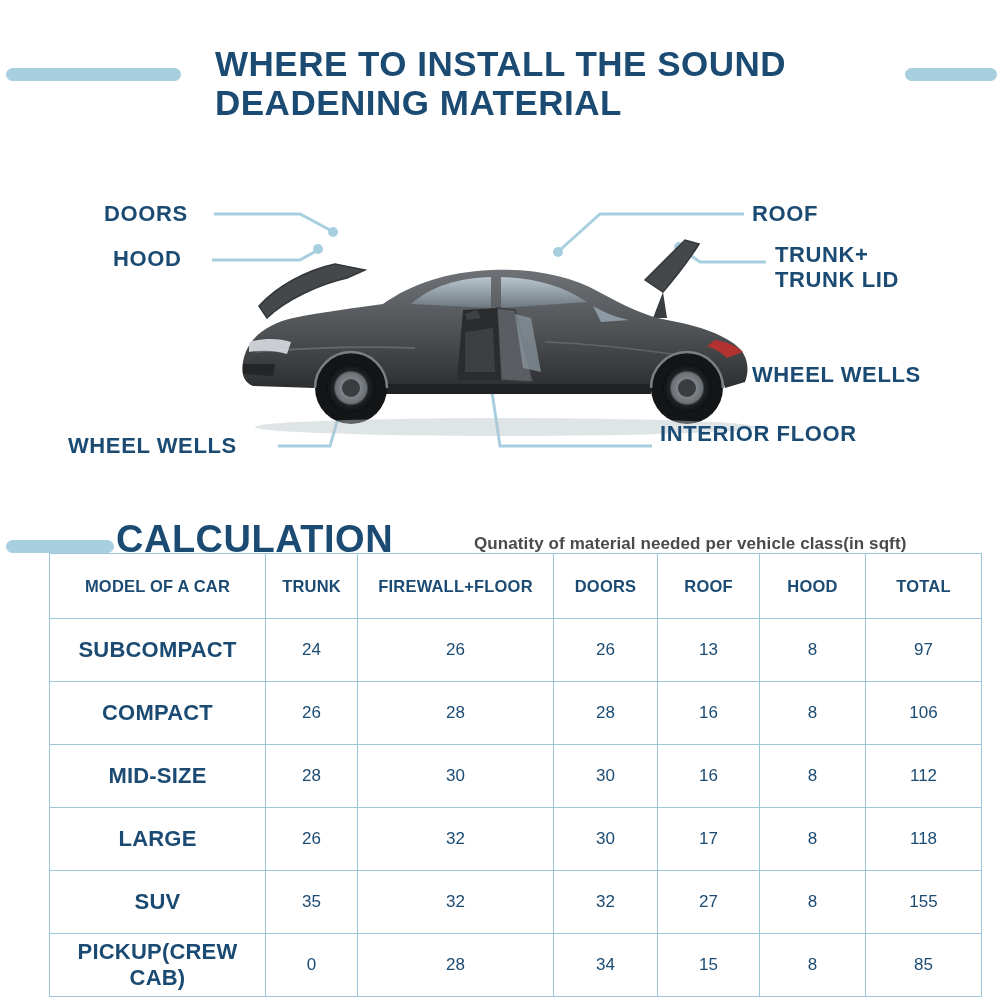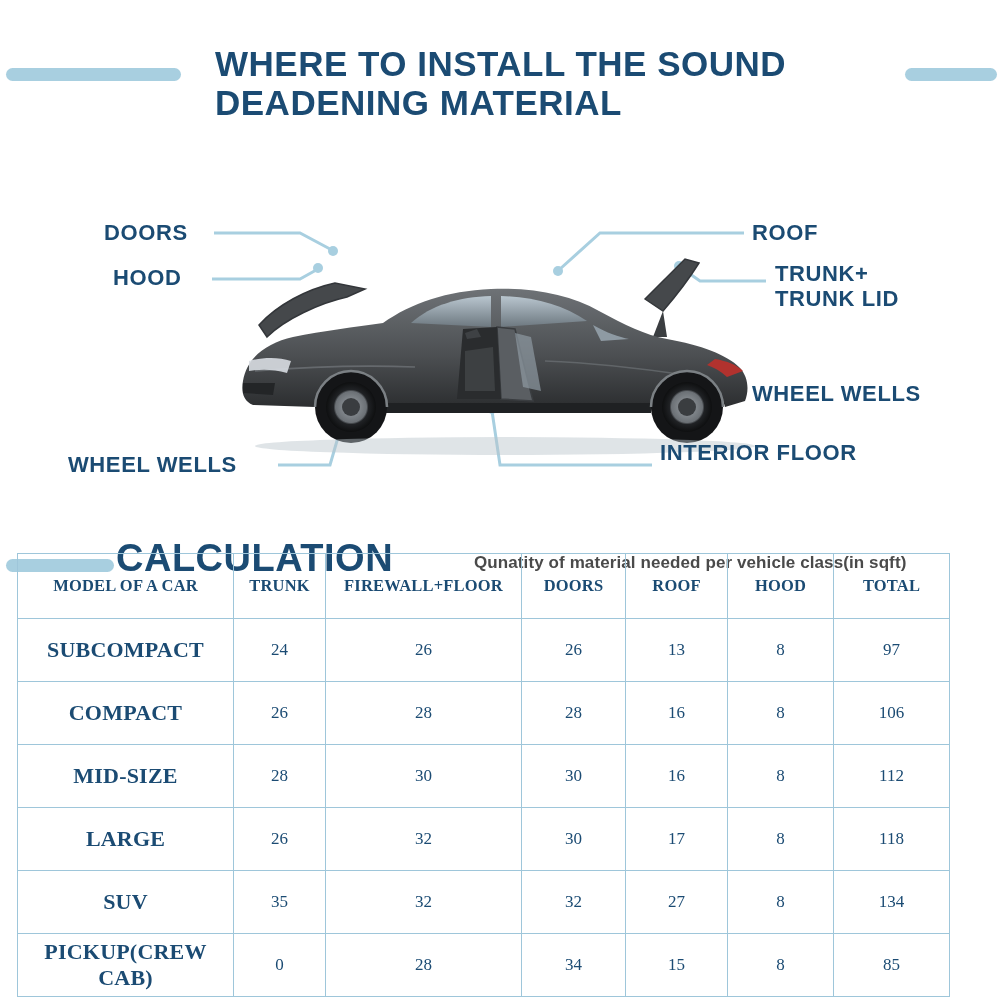--- a/index.html
+++ b/index.html
@@ -12,21 +12,21 @@
     background: #ffffff;
     font-family: "Liberation Sans", sans-serif;
     color: #1b4b73;
     overflow: hidden;
     position: relative;
   }
 
   
   .header {
     position: relative;
-    padding-top: 61px;
+    padding-top: 42px;
     height: 110px;
   }
   .title {
     position: absolute;
     left: 215px;
     top: 44px;
     width: 700px;
     font-size: 35px;
     line-height: 1.12;
     font-weight: bold;
@@ -111,24 +111,23 @@
     top: 16px;
     font-size: 17px;
     font-weight: bold;
     color: #4a4a4a;
     letter-spacing: 0.1px;
   }
 
   
   .table-wrap {
     position: absolute;
-    left: 17px;
+    left: 49px;
     top: 553px;
     width: 932px;
-    font-family: Liberation Serif, serif;
   }
   table {
     border-collapse: collapse;
     width: 932px;
     table-layout: fixed;
   }
   th, td {
     border: 1px solid #9ec6da;
     text-align: center;
     color: #1b4b73;
@@ -351,21 +350,21 @@
         <td>8</td>
         <td>118</td>
       </tr>
       <tr>
         <td class="rowhead">SUV</td>
         <td>35</td>
         <td>32</td>
         <td>32</td>
         <td>27</td>
         <td>8</td>
-        <td>134</td>
+        <td>155</td>
       </tr>
       <tr>
         <td class="rowhead">PICKUP(CREW CAB)</td>
         <td>0</td>
         <td>28</td>
         <td>34</td>
         <td>15</td>
         <td>8</td>
         <td>85</td>
       </tr>

